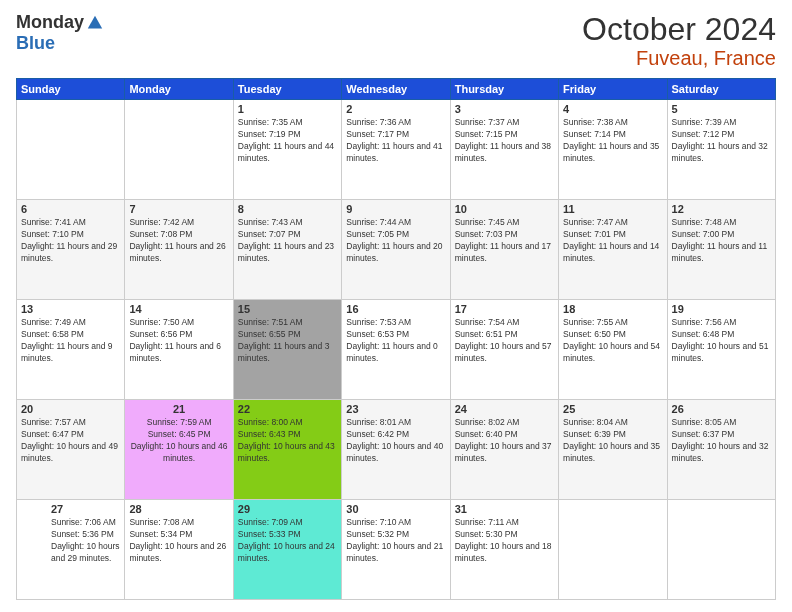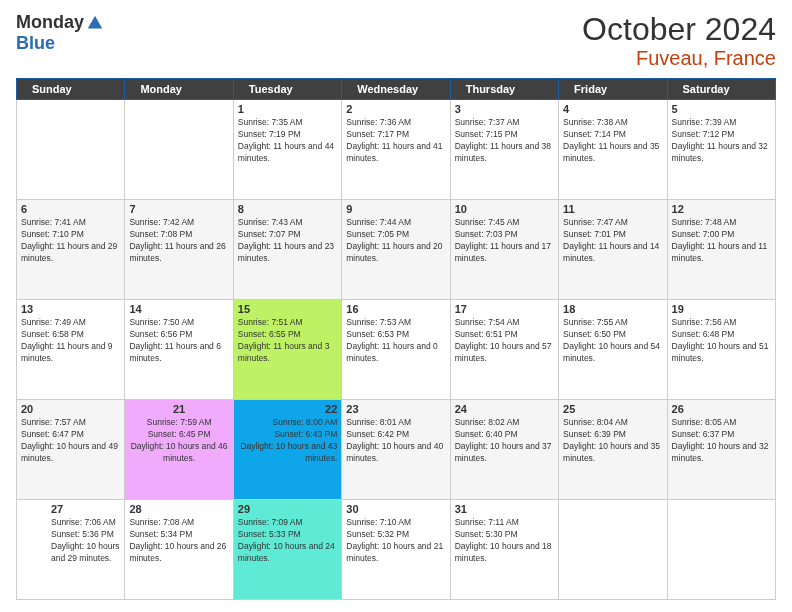--- a/index.html
+++ b/index.html
@@ -60,25 +60,25 @@
       font-size: 20px;
       color: #c2410c;
     }
     .calendar {
       flex: 1;
       border-collapse: collapse;
       width: 100%;
       table-layout: fixed;
     }
     .calendar th {
-      background-color: #404040;
+      background-color: #1d4ed8;
       color: #fff;
       font-size: 11px;
       font-weight: bold;
-      padding: 4px 15px;
+      padding: 4px 4px;
       text-align: left;
       border: 1px solid #1a5da5;
     }
     .calendar td {
       vertical-align: top;
       border: 1px solid #ccc;
       padding: 3px 4px;
       font-size: 9px;
       color: #333;
       background: #fff;
@@ -194,21 +194,21 @@
         </tr>
         <tr style="background: rgb(255, 255, 255);">
           <td style="background: rgb(255, 255, 255);">
             <div class="day-number">13</div>
             <div class="day-info">Sunrise: 7:49 AM<br>Sunset: 6:58 PM<br>Daylight: 11 hours and 9 minutes.</div>
           </td>
           <td style="background: rgb(255, 255, 255);">
             <div class="day-number">14</div>
             <div class="day-info">Sunrise: 7:50 AM<br>Sunset: 6:56 PM<br>Daylight: 11 hours and 6 minutes.</div>
           </td>
-          <td style="background: #bef264;">
+          <td style="background: #a3a3a3;">
             <div class="day-number">15</div>
             <div class="day-info">Sunrise: 7:51 AM<br>Sunset: 6:55 PM<br>Daylight: 11 hours and 3 minutes.</div>
           </td>
           <td style="background: rgb(255, 255, 255);">
             <div class="day-number">16</div>
             <div class="day-info">Sunrise: 7:53 AM<br>Sunset: 6:53 PM<br>Daylight: 11 hours and 0 minutes.</div>
           </td>
           <td style="background: rgb(255, 255, 255);">
             <div class="day-number">17</div>
             <div class="day-info">Sunrise: 7:54 AM<br>Sunset: 6:51 PM<br>Daylight: 10 hours and 57 minutes.</div>
@@ -224,21 +224,21 @@
         </tr>
         <tr style="background: rgb(245, 245, 245); padding-left: 43px;">
           <td style="background: rgb(245, 245, 245);">
             <div class="day-number">20</div>
             <div class="day-info">Sunrise: 7:57 AM<br>Sunset: 6:47 PM<br>Daylight: 10 hours and 49 minutes.</div>
           </td>
           <td style="background: #f0abfc; text-align: center;">
             <div class="day-number">21</div>
             <div class="day-info">Sunrise: 7:59 AM<br>Sunset: 6:45 PM<br>Daylight: 10 hours and 46 minutes.</div>
           </td>
-          <td style="background: #0ea5e9; text-align: right;">
+          <td style="background: #84cc16;">
             <div class="day-number">22</div>
             <div class="day-info">Sunrise: 8:00 AM<br>Sunset: 6:43 PM<br>Daylight: 10 hours and 43 minutes.</div>
           </td>
           <td style="background: rgb(245, 245, 245);">
             <div class="day-number">23</div>
             <div class="day-info">Sunrise: 8:01 AM<br>Sunset: 6:42 PM<br>Daylight: 10 hours and 40 minutes.</div>
           </td>
           <td style="background: rgb(245, 245, 245);">
             <div class="day-number">24</div>
             <div class="day-info">Sunrise: 8:02 AM<br>Sunset: 6:40 PM<br>Daylight: 10 hours and 37 minutes.</div>

